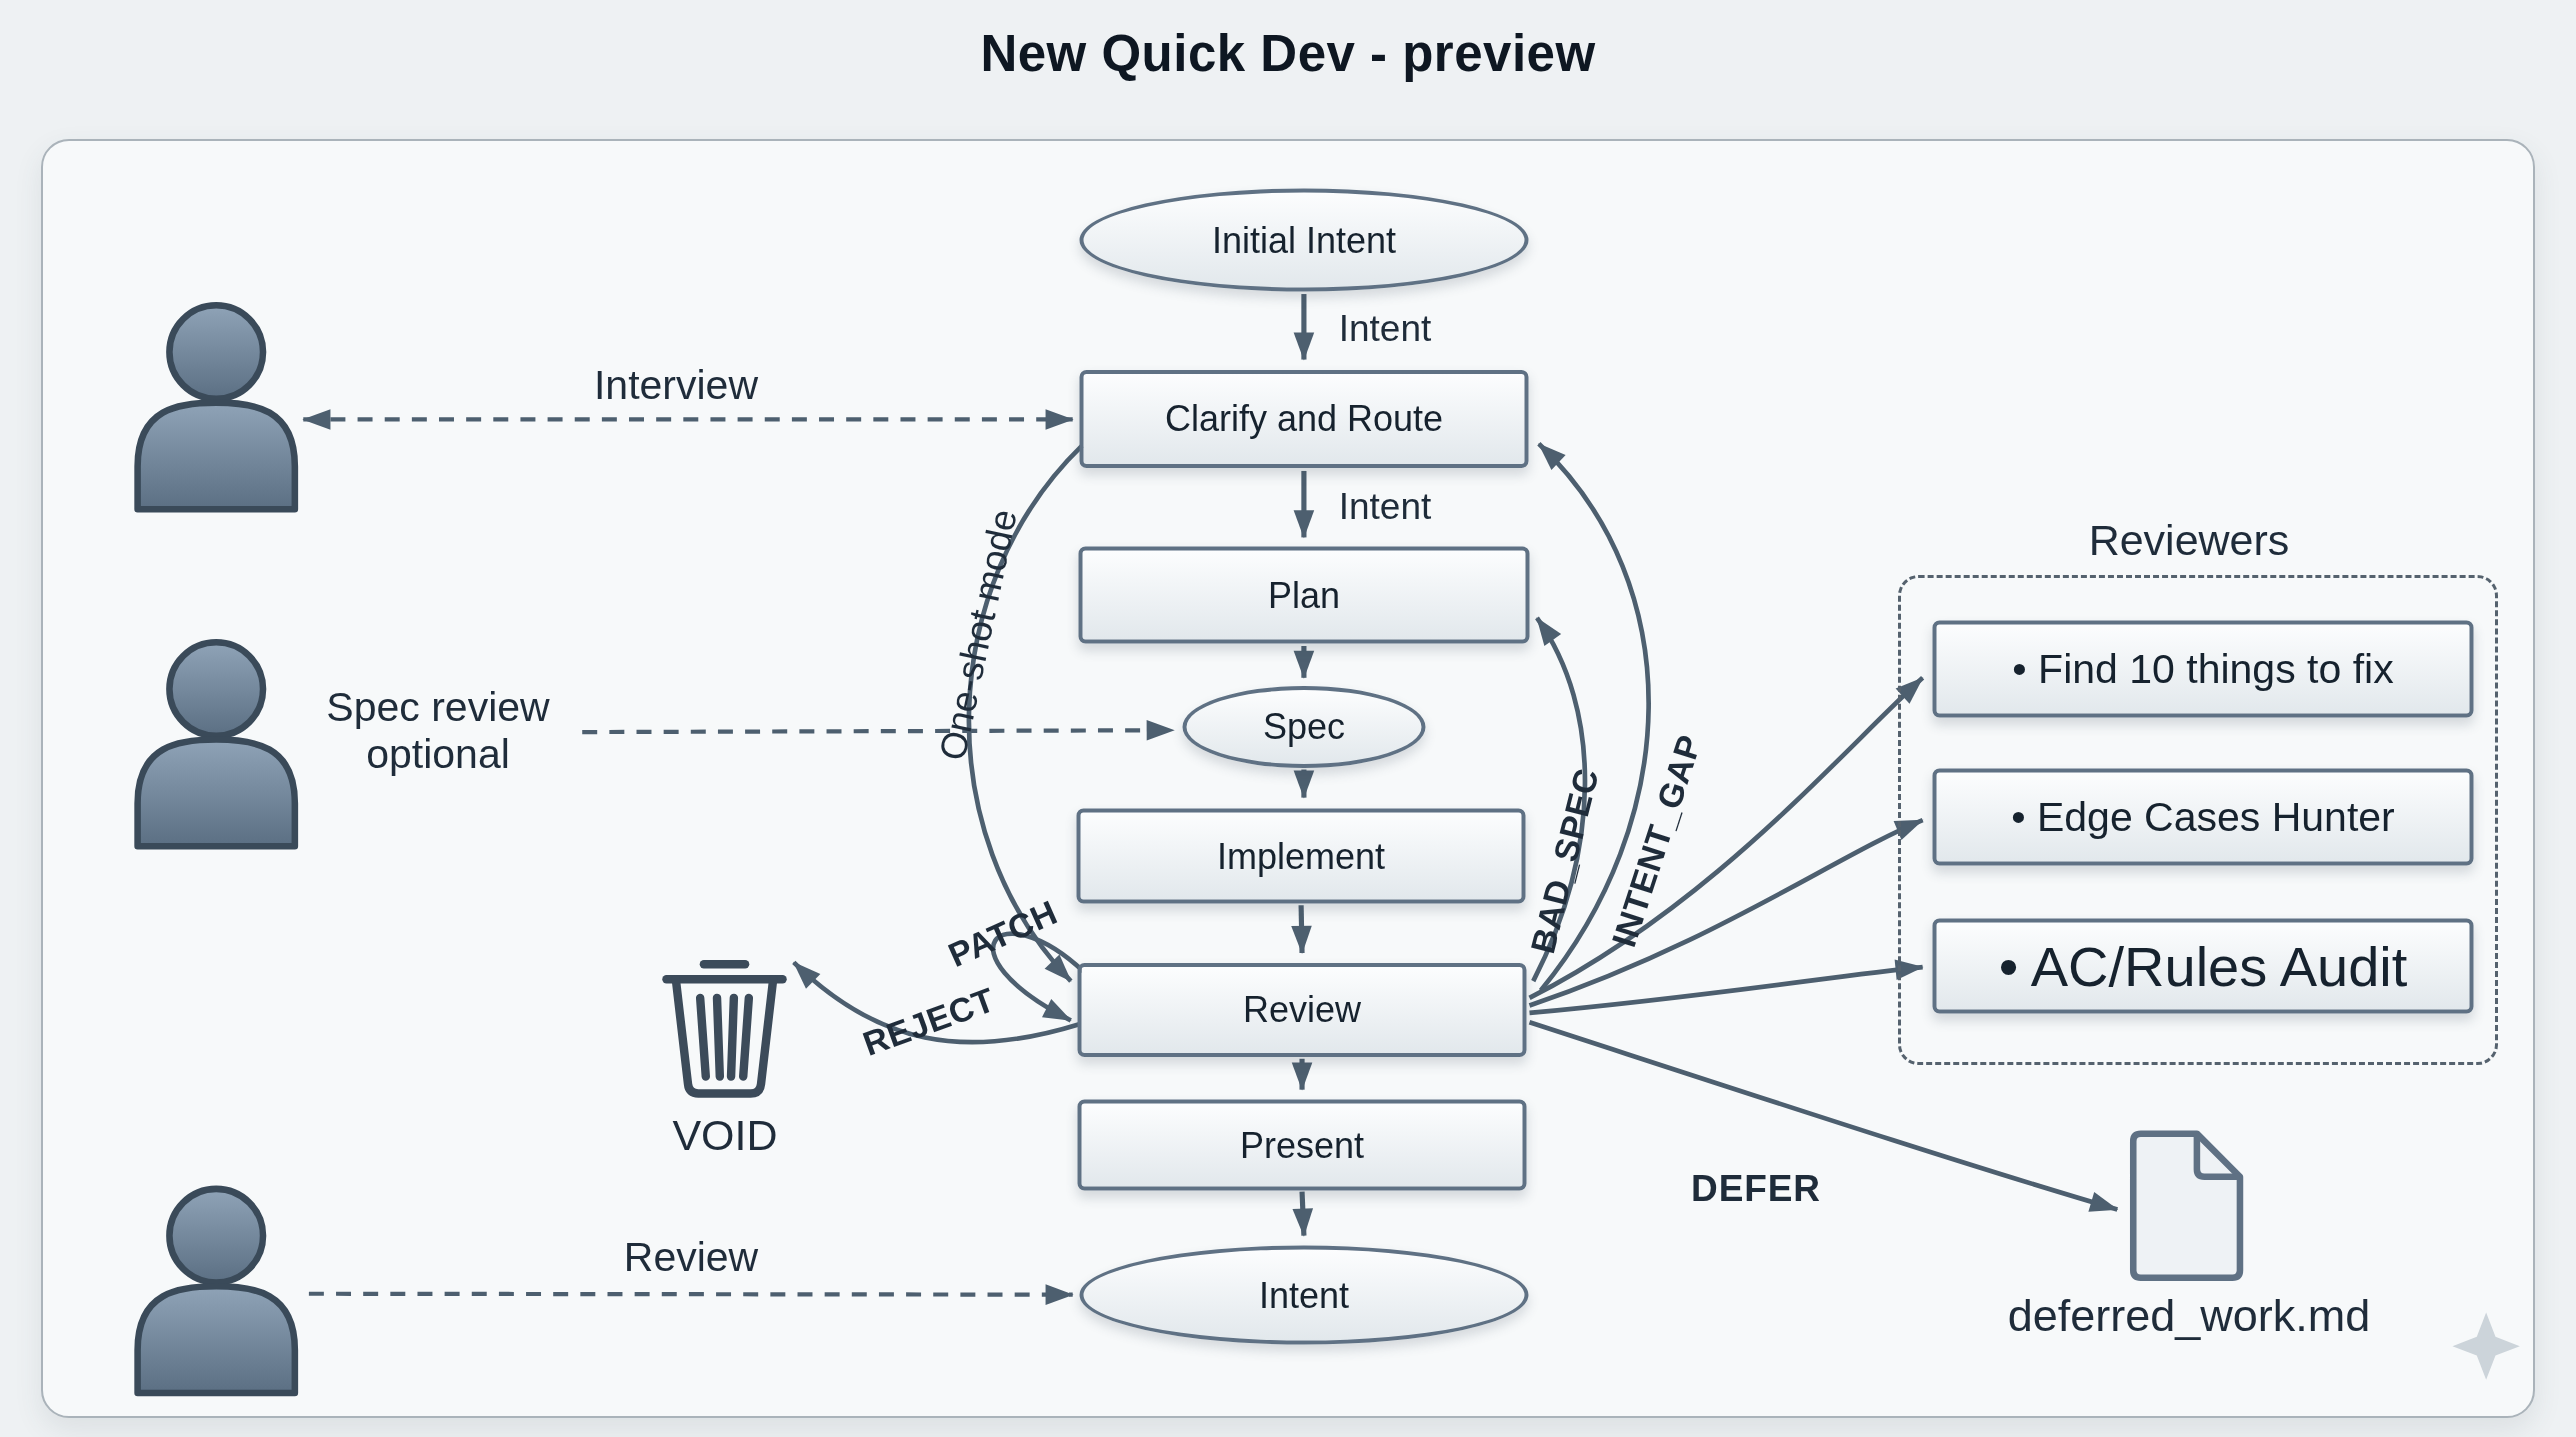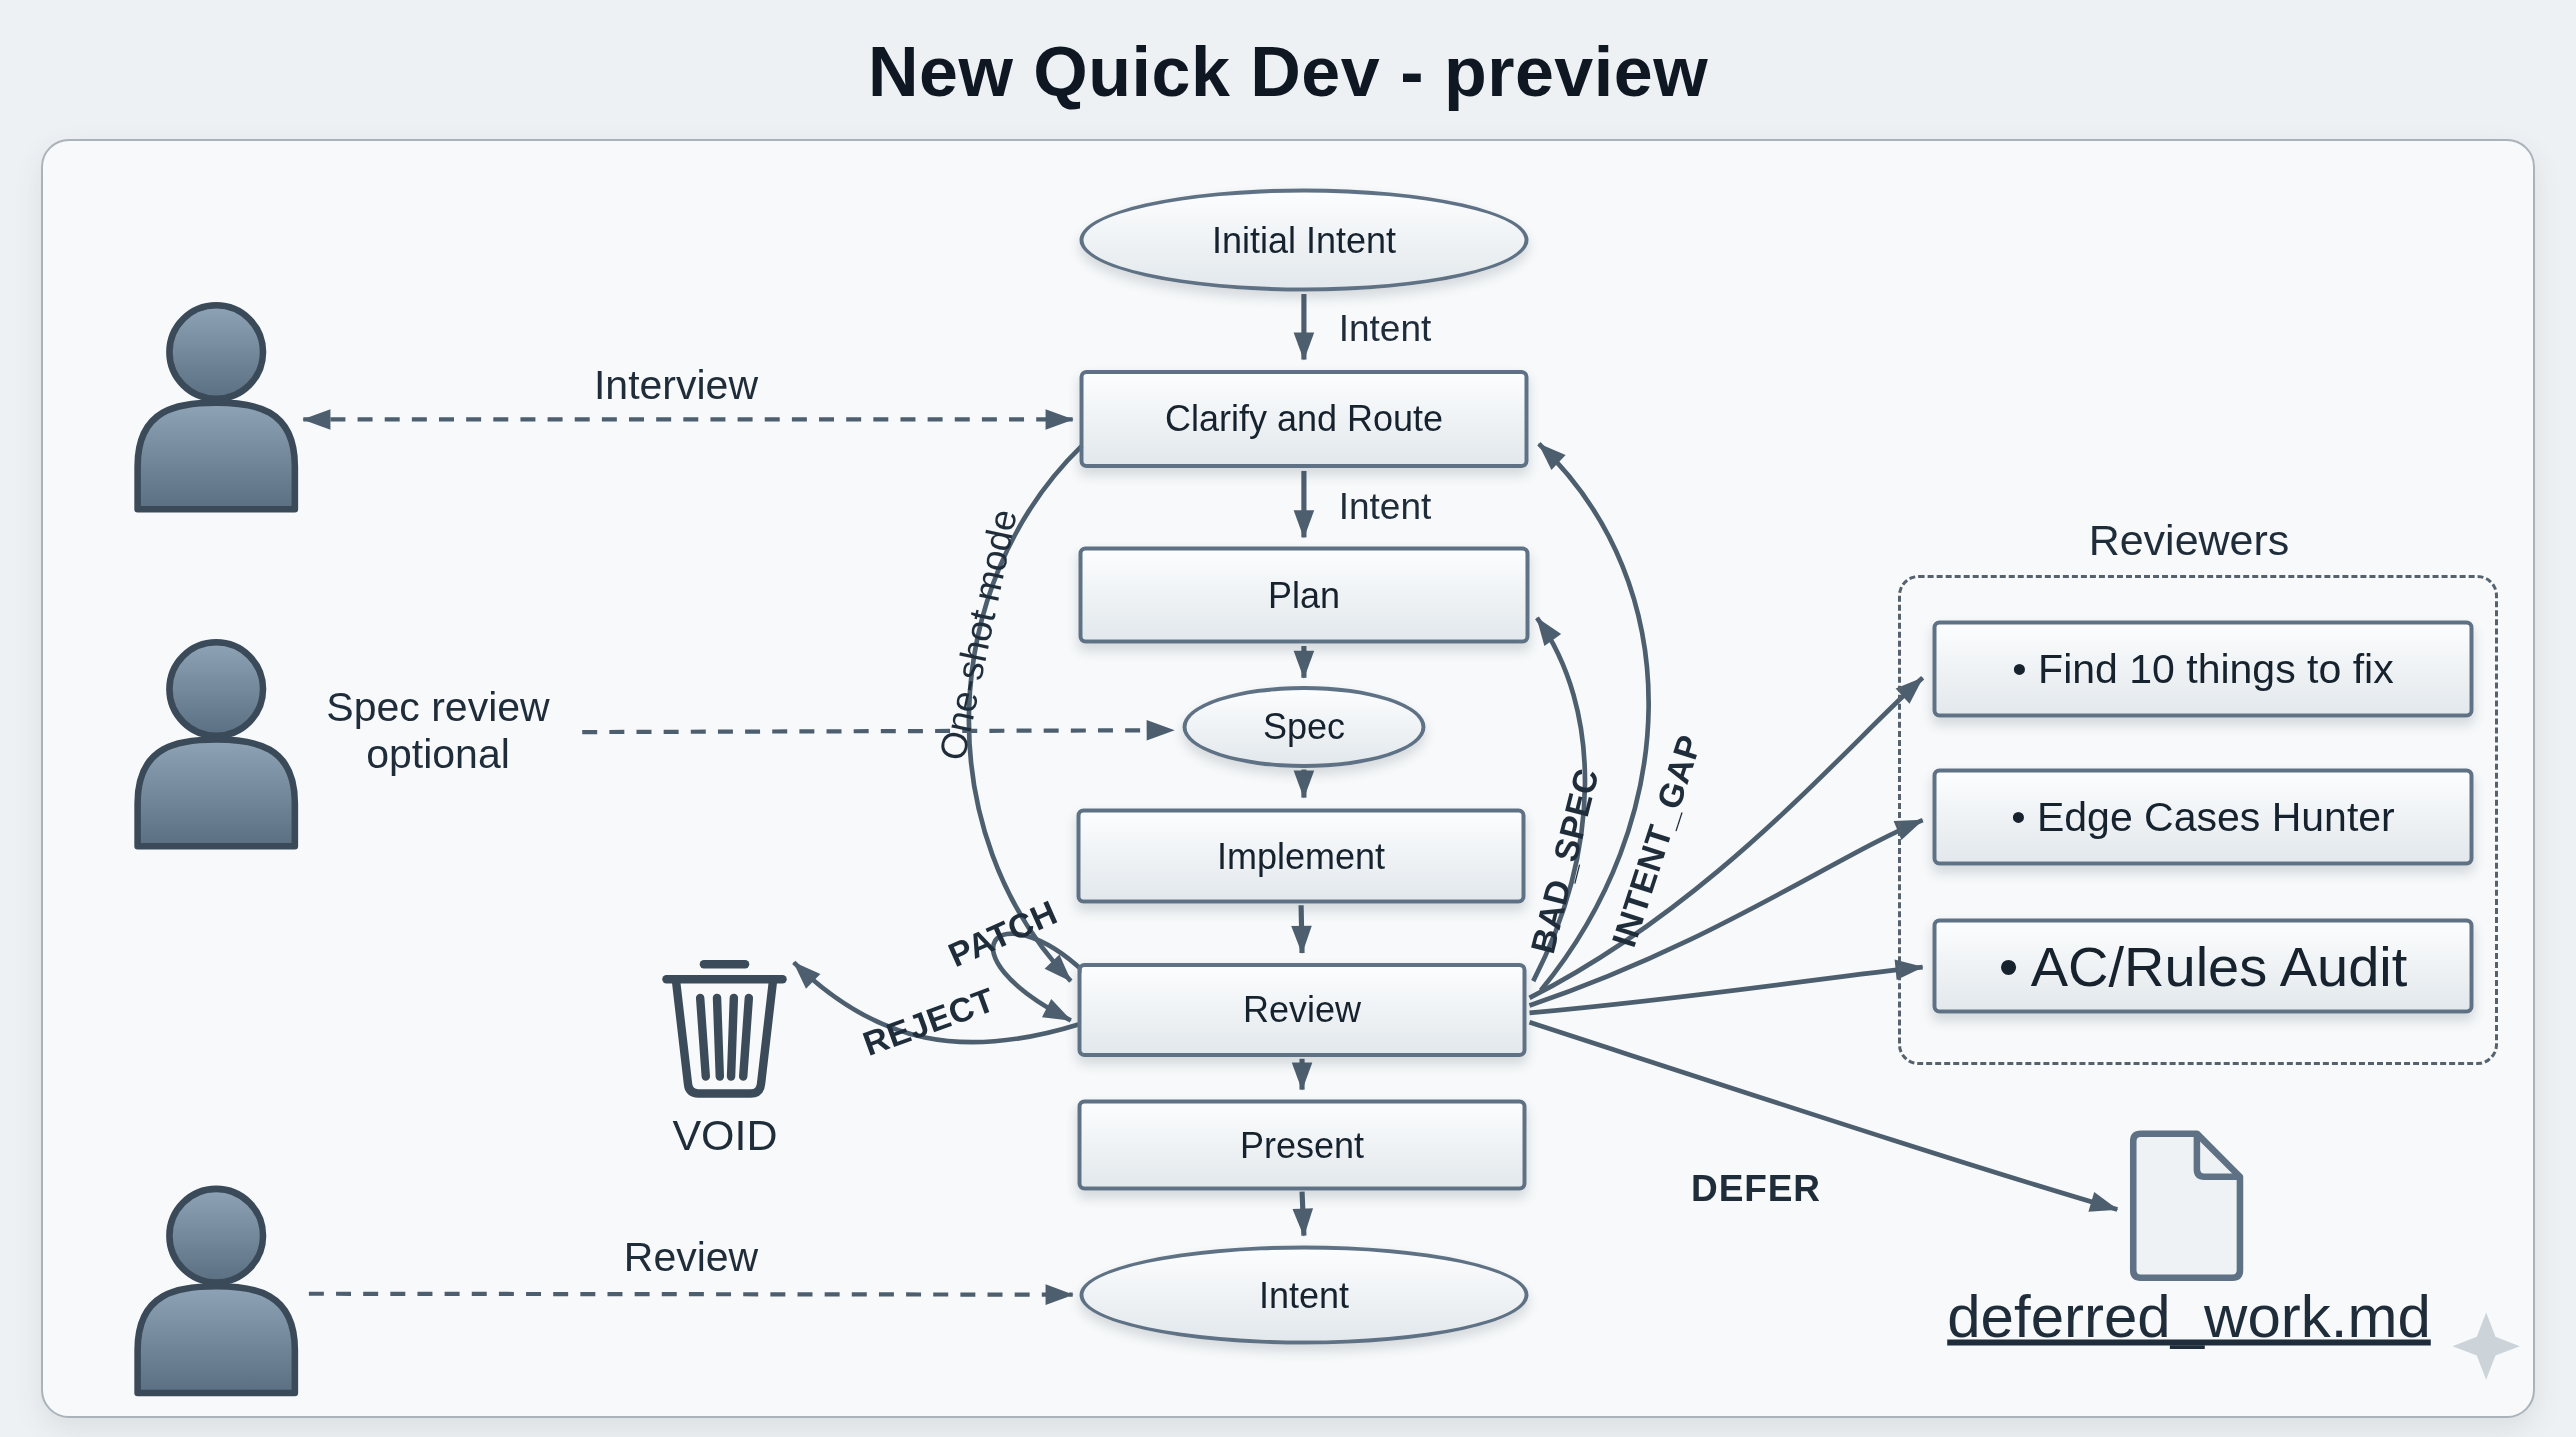--- a/index.html
+++ b/index.html
@@ -2,41 +2,41 @@
 <html style="--page-bg: #eef1f3; --panel-bg: #f7f9fa; --panel-border: #aab3ba; --node-border: #5f7184; --node-text: #16222e; --arrow: #4d5f6f; --label: #1f2c3a;font-size:15px"><head>
 <meta charset="utf-8">
 <style>
   :root{
     --page-bg:#eef1f3; --panel-bg:#f7f9fa; --panel-border:#aab3ba;
     --node-border:#5f7184; --node-text:#16222e; --arrow:#4d5f6f; --label:#1f2c3a;
   }
   *{margin:0;padding:0;box-sizing:border-box;}
   body{font-family:"Liberation Sans",sans-serif;background:var(--page-bg);}
   .canvas{position:relative;width:2576px;height:1438px;background:var(--page-bg);overflow:hidden;}
-  .title{position:absolute;top:32px;left:50%;transform:translateX(-50%);
-    font-size:70px;font-weight:700;color:#0e1722;letter-spacing:0.5px;white-space:nowrap;}
+  .title{position:absolute;top:24px;left:50%;transform:translateX(-50%);
+    font-size:51px;font-weight:700;color:#0e1722;letter-spacing:0.5px;white-space:nowrap;}
   .panel{position:absolute;left:41px;top:139px;width:2494px;height:1279px;
     background:var(--panel-bg);border:2.8px solid var(--panel-border);border-radius:28px;
     box-shadow:0 11.2px 28px rgba(60,75,90,.10);}
   .edges{position:absolute;inset:0;width:100%;height:100%;}
   .node{position:absolute;transform:translate(-50%,-50%);display:flex;align-items:center;justify-content:center;
     background:linear-gradient(180deg,#fcfdfe 0%,#e2e8ec 100%);border:4.7px solid var(--node-border);
     color:var(--node-text);font-size:36px;font-weight:500;white-space:nowrap;
     box-shadow:0 6.6px 11.2px rgba(55,70,88,.18);}
   .box{border-radius:7px;}
   .ellipse{border-radius:50%;}
   .rev-container{position:absolute;left:1898px;top:575px;width:600px;height:490px;
     border:3.7px dashed #55626e;border-radius:20.6px;}
   .lbl{position:absolute;transform:translate(-50%,-50%);font-size:39px;color:var(--label);
     white-space:pre-line;text-align:center;line-height:1.15;}
   .lbl-sm{font-size:34px;font-weight:600;letter-spacing:0.5px;}
   .lbl-md{font-size:37px;}
   .lbl-lg{font-size:41px;}
   .lbl-xl{font-size:43px;font-weight:400;}
-  .file-lbl{font-size:60px;font-weight:500;text-decoration:underline;}
+  .file-lbl{font-size:45px;font-weight:500;}
   .defer-lbl{font-size:37px;font-weight:600;letter-spacing:0.9px;margin-top:36px;}
   .edge{stroke:var(--arrow);fill:none;}
   .dashed{stroke-dasharray:16 13;}
   .ah{fill:var(--arrow);}
 </style>
 </head>
 <body>
 
 <div class="canvas">
 

